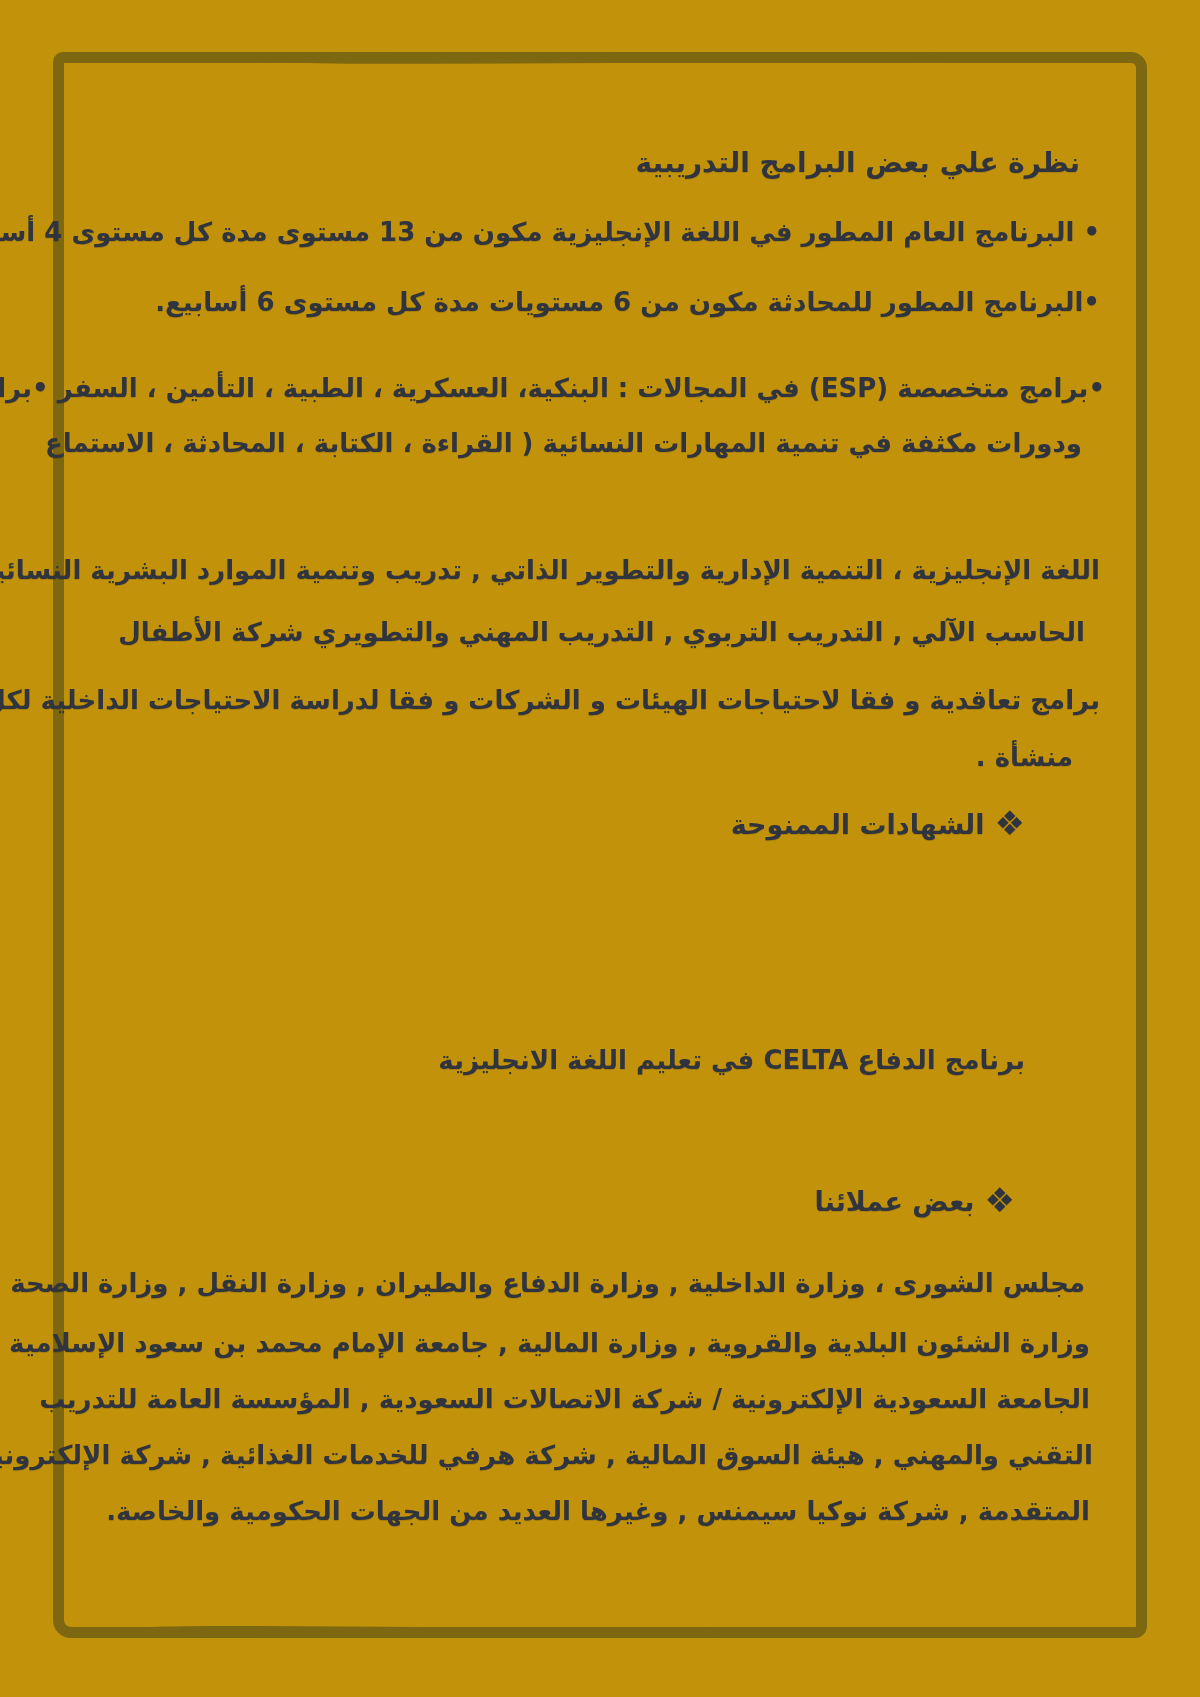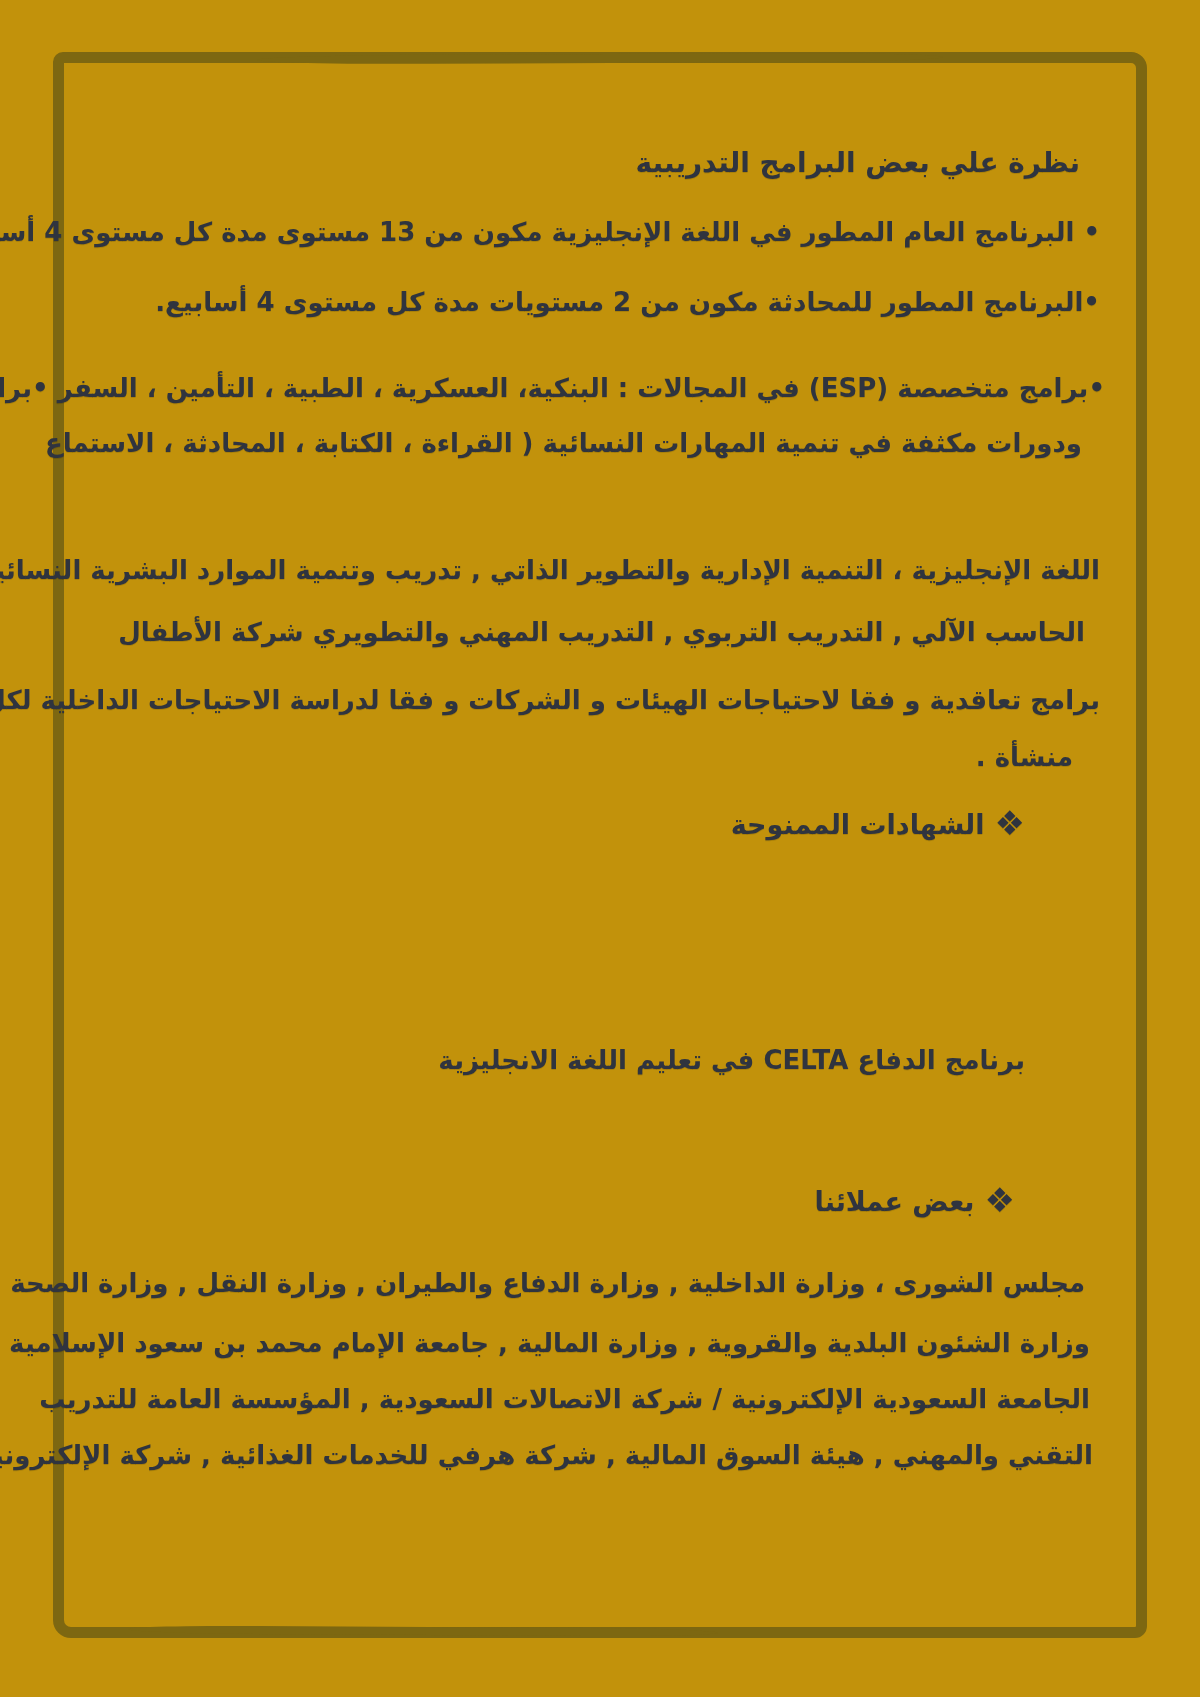--- a/index.html
+++ b/index.html
@@ -85,21 +85,21 @@
 <body>
 
 <div id="page">
 
   <div class="frame"></div>
 
   <div class="line title" style="top:143px; right:120px">نظرة علي بعض البرامج التدريبية</div>
 
   <div class="line" style="top:212px; right:100px">• البرنامج العام المطور في اللغة الإنجليزية مكون من 13 مستوى مدة كل مستوى 4 أسابيع</div>
 
-  <div class="line" style="top:282px; right:100px">•البرنامج المطور للمحادثة مكون من  2 مستويات مدة كل مستوى 4 أسابيع.</div>
+  <div class="line" style="top:282px; right:100px">•البرنامج المطور للمحادثة مكون من  6 مستويات مدة كل مستوى 6 أسابيع.</div>
 
   <div class="line" style="top:368px; right:95px">•برامج متخصصة (ESP) في المجالات : البنكية، العسكرية ، الطبية ، التأمين ، السفر •برامج</div>
 
   <div class="line" style="top:423px; right:118px">ودورات مكثفة في تنمية المهارات النسائية ( القراءة ، الكتابة ، المحادثة ، الاستماع</div>
 
 
   <div class="line" style="top:550px; right:100px">اللغة الإنجليزية ، التنمية الإدارية والتطوير الذاتي , تدريب وتنمية الموارد البشرية النسائية ,</div>
 
   <div class="line" style="top:612px; right:115px">الحاسب الآلي , التدريب التربوي , التدريب المهني والتطويري شركة الأطفال</div>
 
@@ -123,14 +123,15 @@
   </div>
 
   <div class="line" style="top:1263px; right:115px">مجلس الشورى ، وزارة الداخلية  , وزارة الدفاع والطيران , وزارة النقل , وزارة الصحة  ,</div>
 
   <div class="line" style="top:1323px; right:110px">وزارة الشئون البلدية والقروية  , وزارة المالية  , جامعة الإمام محمد بن سعود الإسلامية ,</div>
 
   <div class="line" style="top:1379px; right:110px">الجامعة السعودية الإلكترونية / شركة الاتصالات السعودية , المؤسسة العامة للتدريب</div>
 
   <div class="line" style="top:1435px; right:107px">التقني والمهني ,  هيئة السوق المالية  , شركة هرفي للخدمات الغذائية  ,  شركة الإلكترونيات</div>
 
+  <div class="line" style="top:1491px; right:110px">المتقدمة  , شركة نوكيا سيمنس  , وغيرها العديد من الجهات الحكومية والخاصة.</div>
 
 </div>
 
 </body></html>

